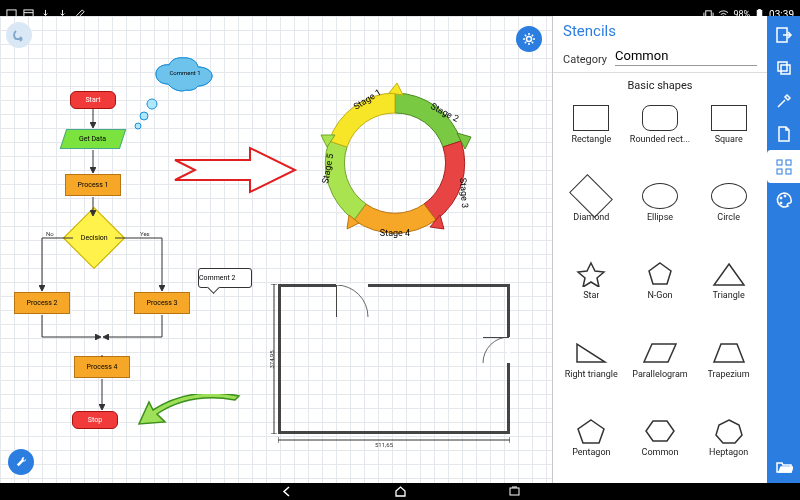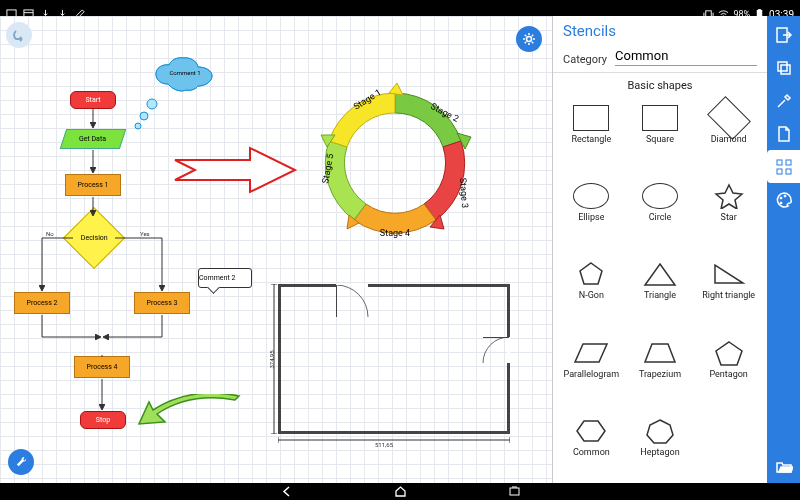--- a/index.html
+++ b/index.html
@@ -133,21 +133,21 @@
         </div>
       <div class="node process" style="top:276px;left:14px">
           <span>Process 2</span>
         </div>
       <div class="node process" style="top:276px;left:134px">
           <span>Process 3</span>
         </div>
       <div class="node process" style="top:340px;left:74px">
           <span>Process 4</span>
         </div>
-      <div class="node terminator" style="top:395px;left:80px">
+      <div class="node terminator" style="top:395px;left:72px">
           <span>Stop</span>
         </div>
 
       <svg class="conn" style="top:0;left:0;width:250px;height:440px">
         <defs>
             <marker id="ah" markerWidth="6" markerHeight="6" refX="5" refY="3" orient="auto">
               <path d="M0 0L6 3L0 6z" fill="#333"></path>
             </marker>
           </defs>
         <path d="M93 93v18" marker-end="url(#ah)"></path>
@@ -234,20 +234,24 @@
         <span class="cat-label">Category</span>
         <div class="cat-select"><span>Common</span></div>
       </div>
       <div class="section-title">Basic shapes</div>
       <div class="grid">
         <div class="cell">
             <div class="shape sh-rect"></div>
             <div class="lbl">Rectangle</div>
           </div>
         <div class="cell">
+            <div class="shape sh-rrect"></div>
+            <div class="lbl">Rounded rect...</div>
+          </div>
+        <div class="cell">
             <div class="shape sh-square"></div>
             <div class="lbl">Square</div>
           </div>
         <div class="cell">
             <div class="shape sh-diamond"></div>
             <div class="lbl">Diamond</div>
           </div>
         <div class="cell">
             <div class="shape sh-ellipse"></div>
             <div class="lbl">Ellipse</div>

